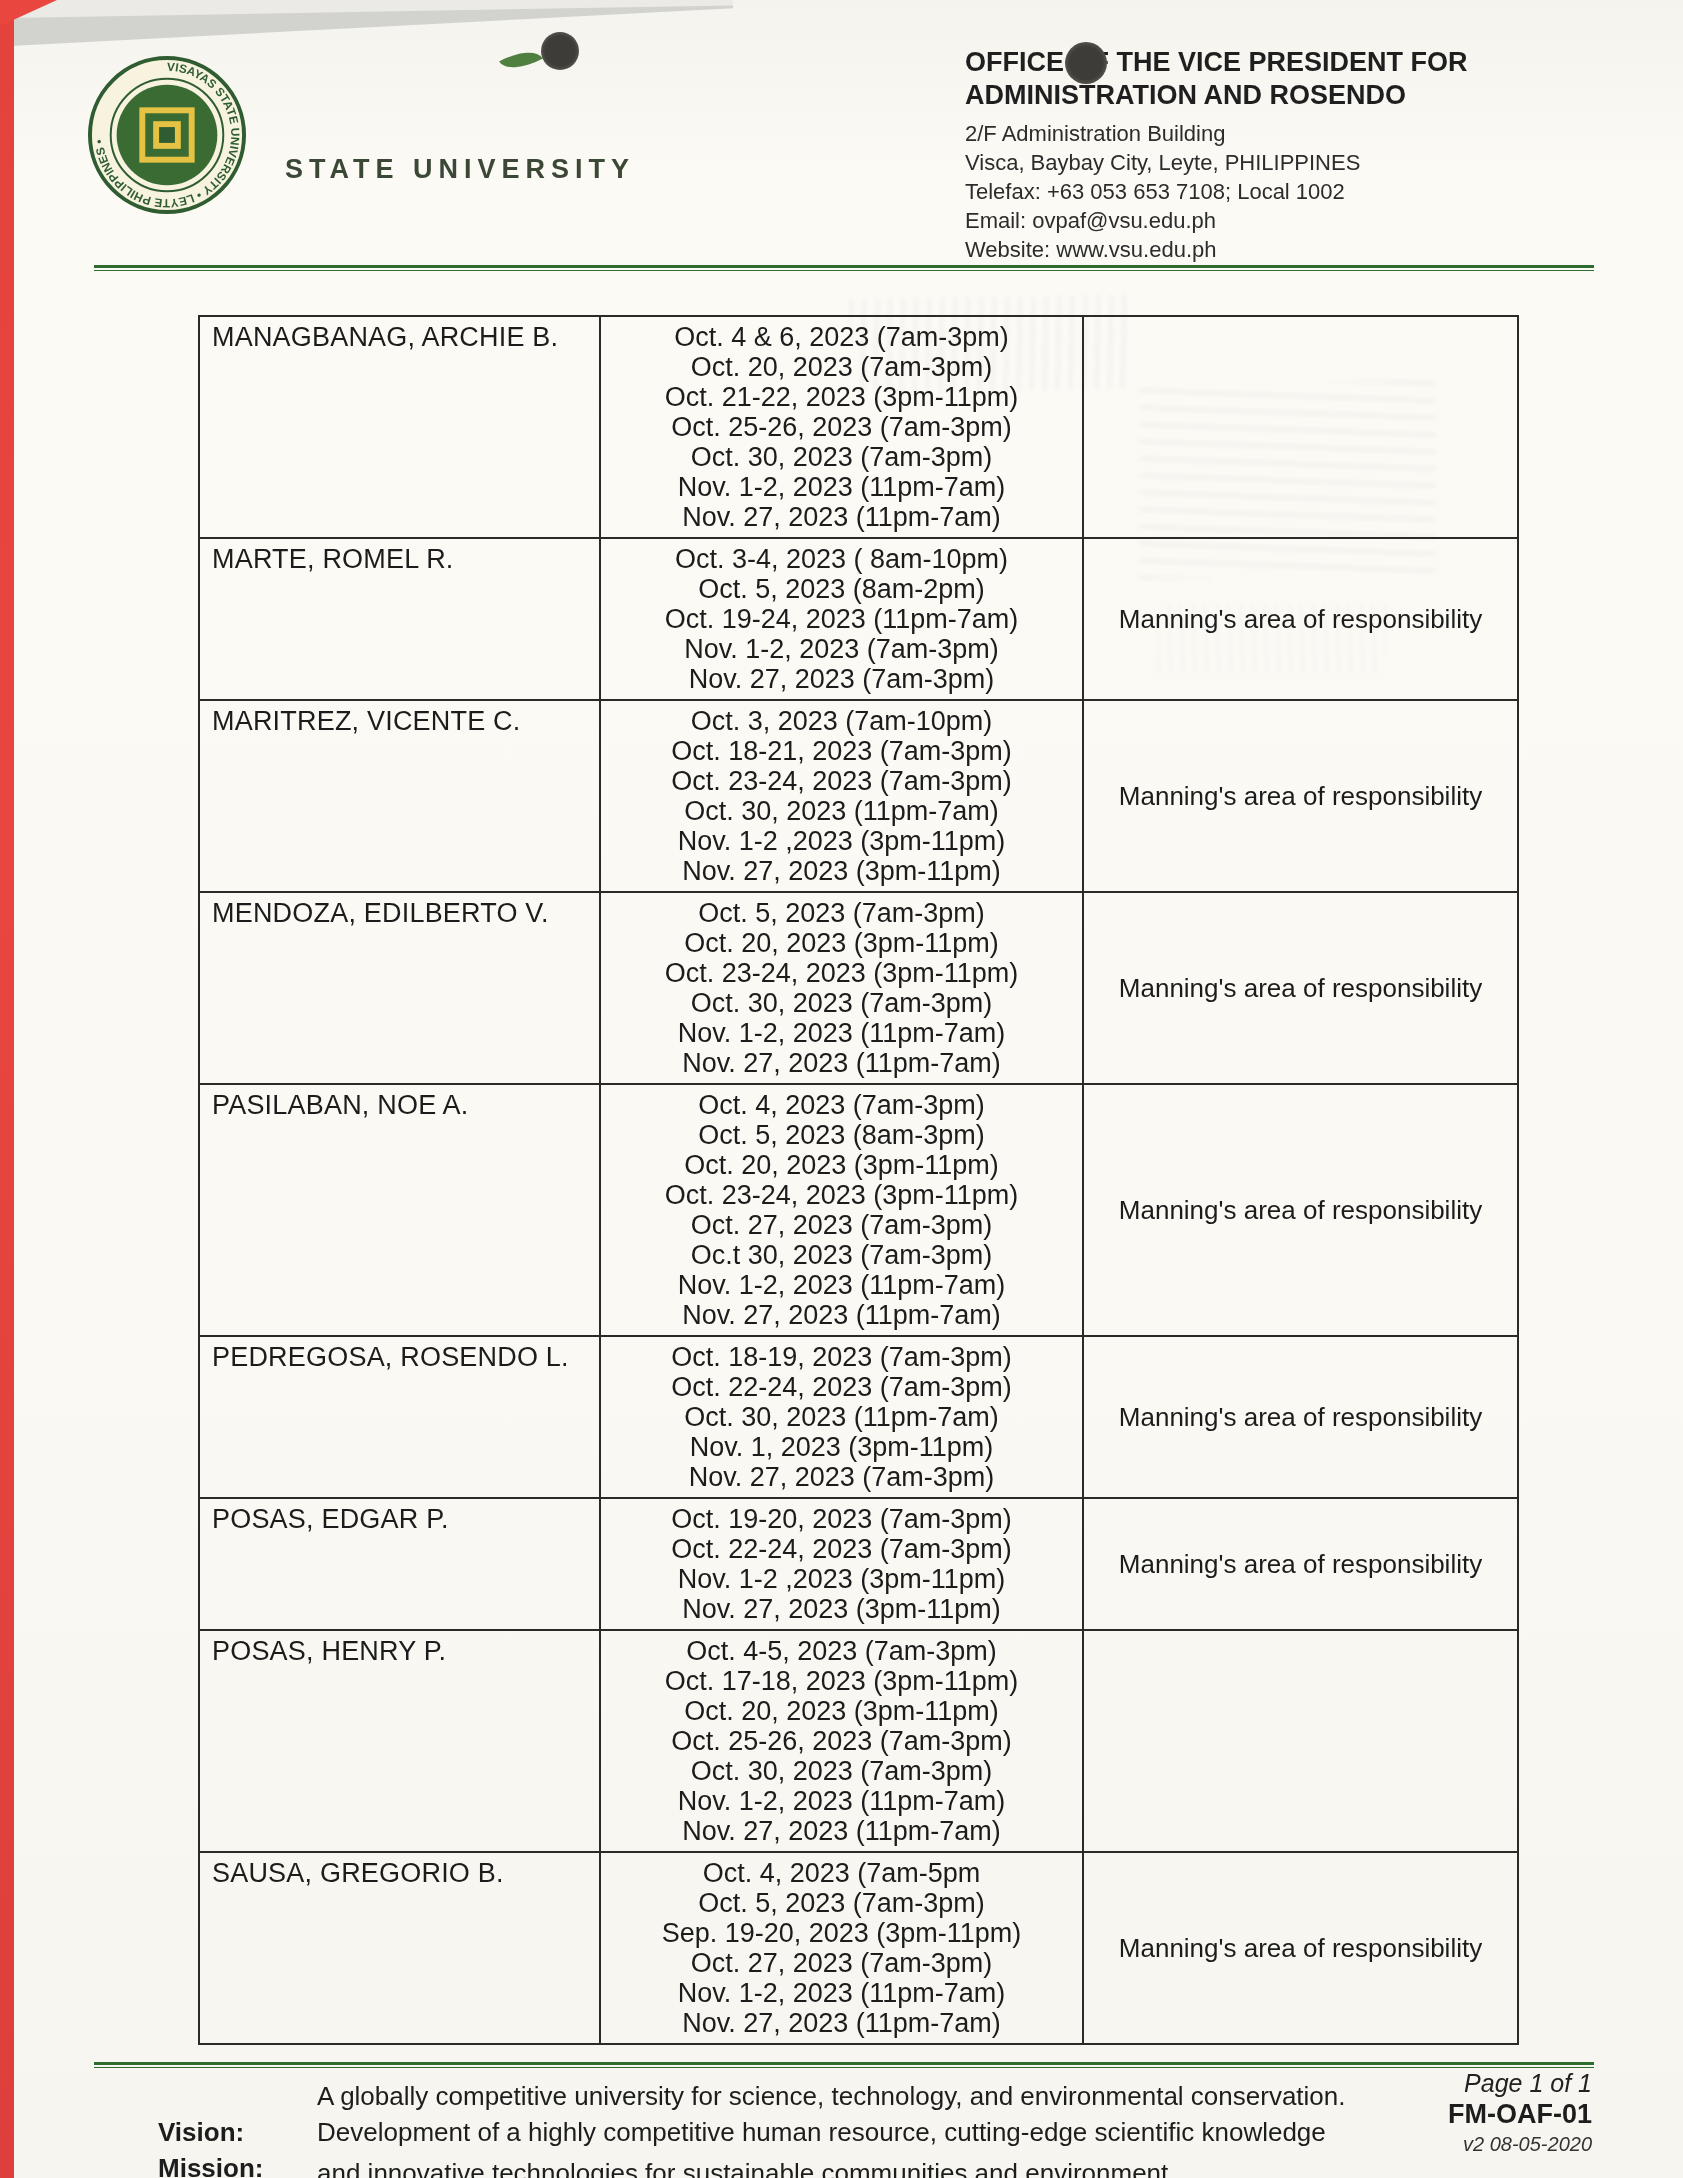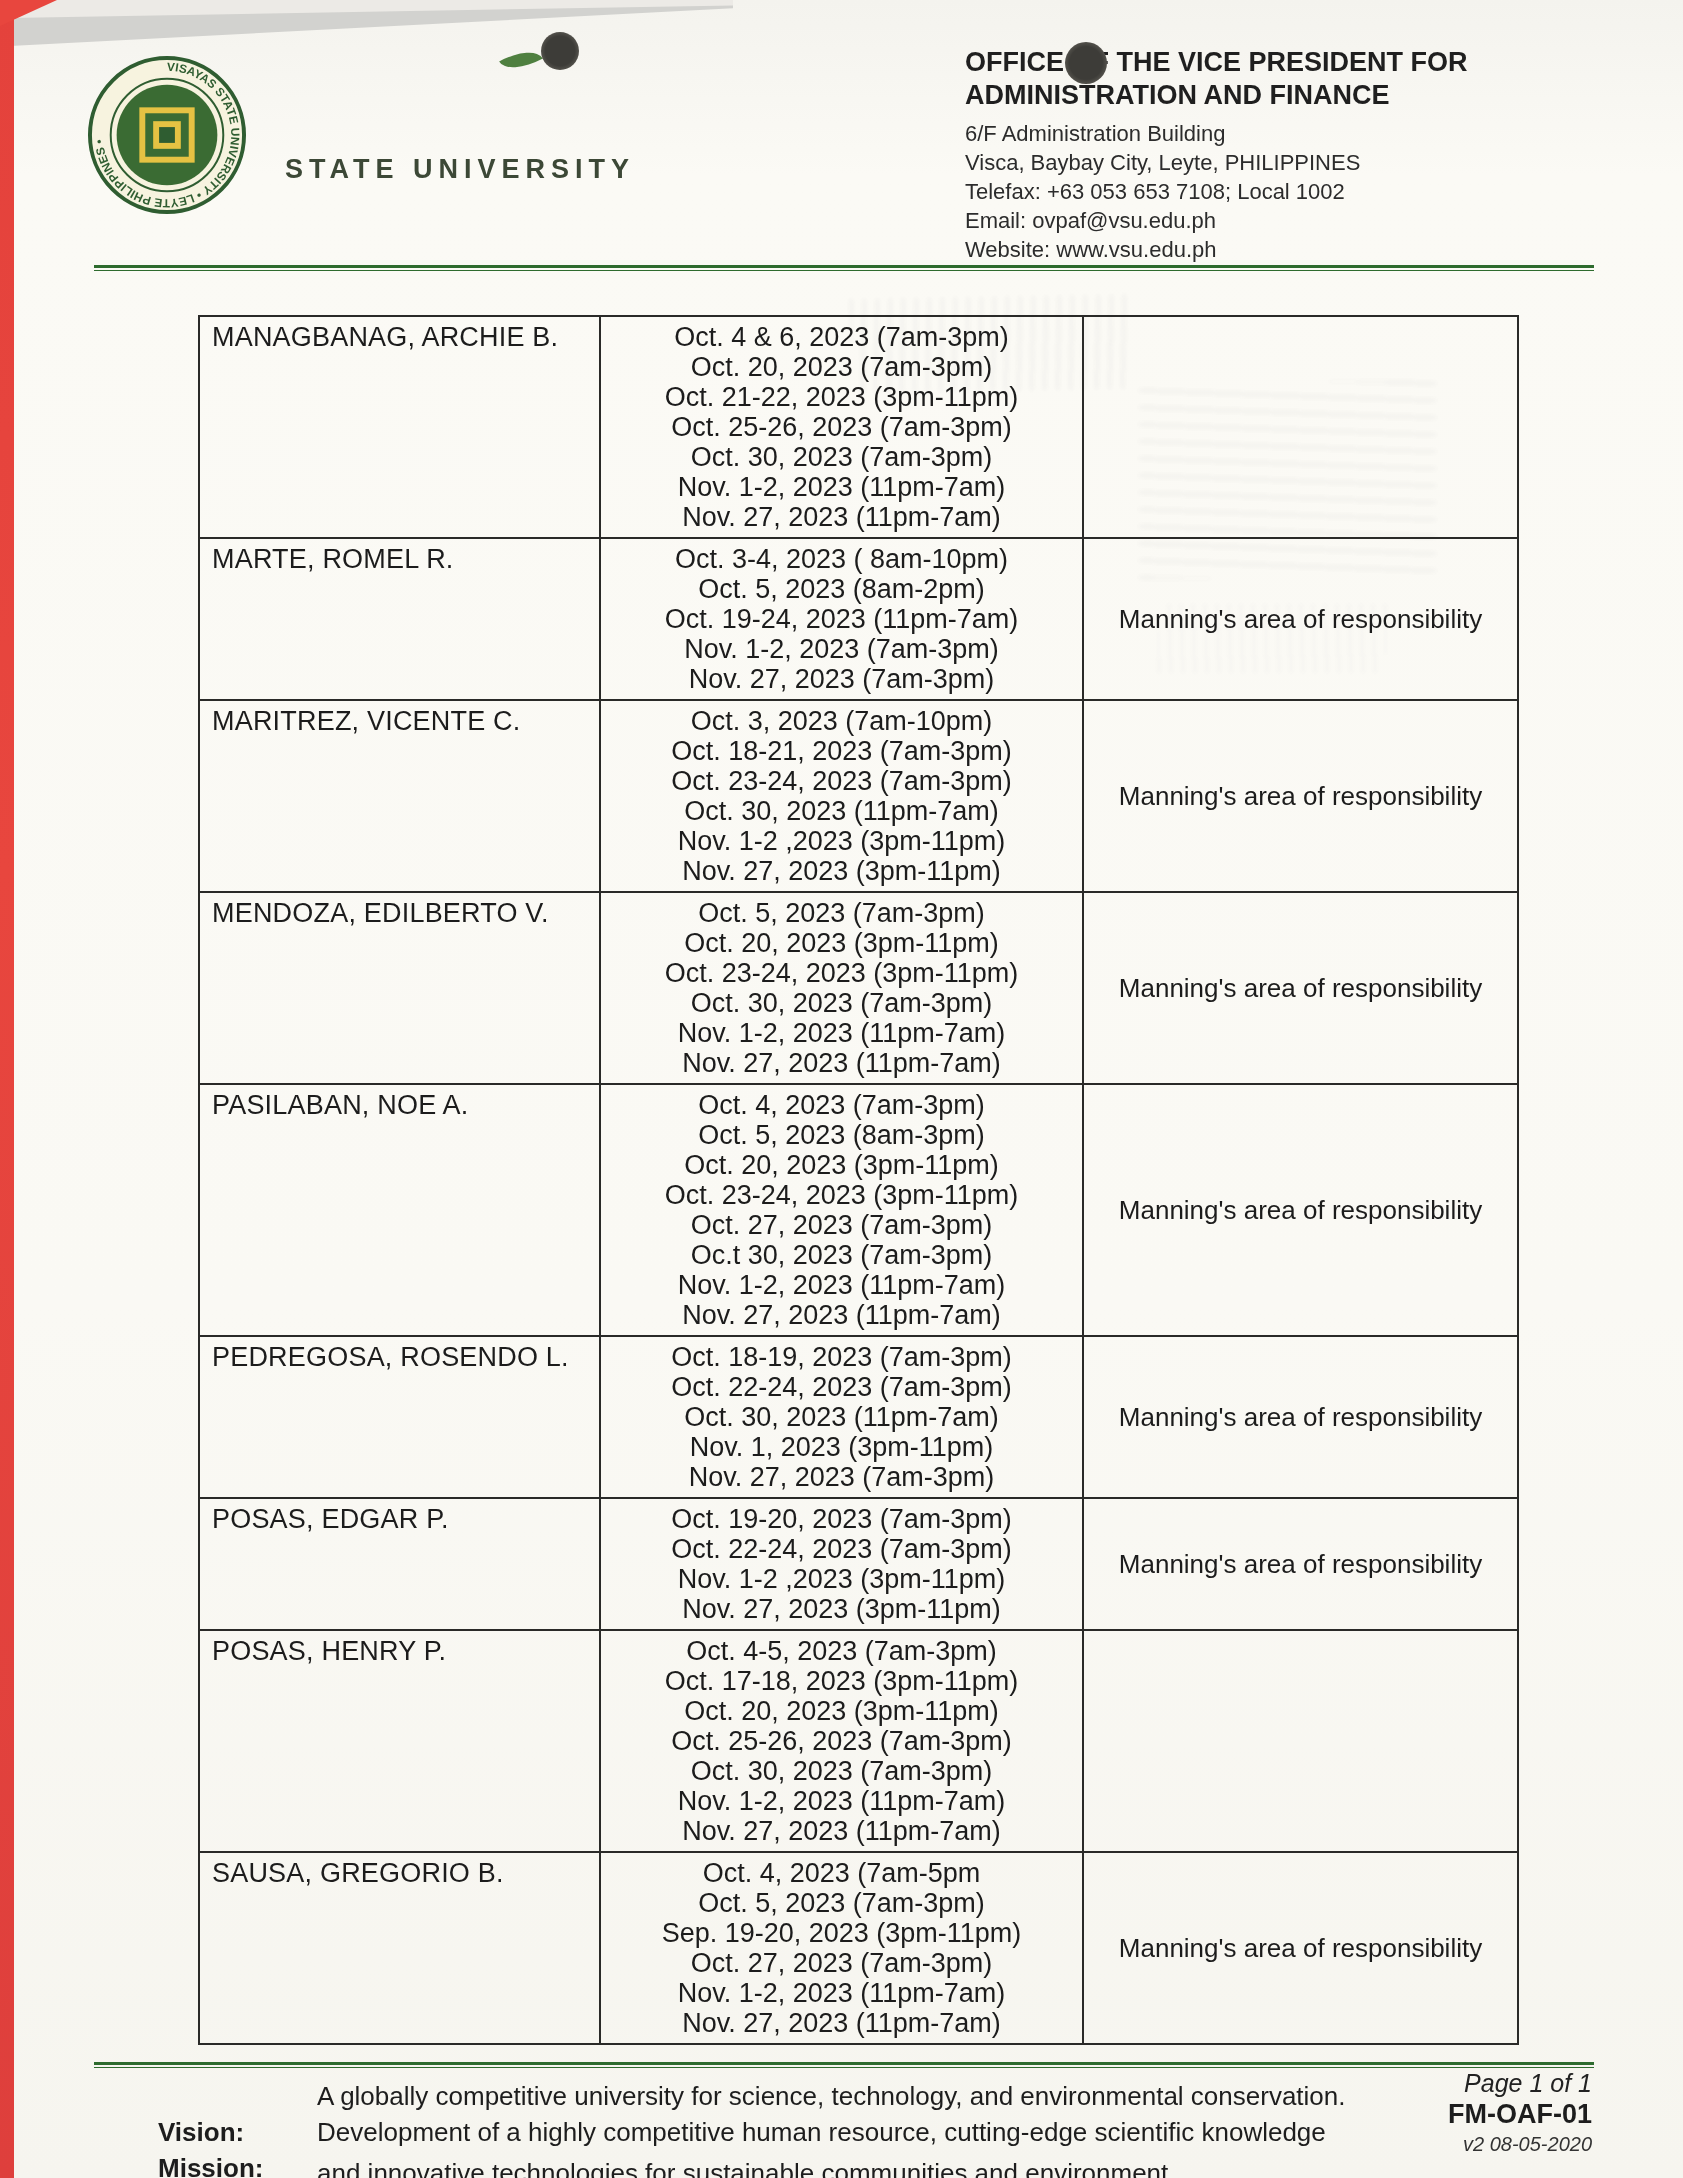--- a/index.html
+++ b/index.html
@@ -90,23 +90,23 @@
       <rect x="67" y="67" width="28" height="28" fill="#e5c243"></rect>
       <rect x="73" y="73" width="16" height="16" fill="#2f5d31"></rect>
     </svg>
   </div>
 
   <div class="abs leaf"></div>
   <div class="abs wordmark-sub">STATE UNIVERSITY</div>
 
   <div class="abs office">
     <div class="big">OFFICE OF THE VICE PRESIDENT FOR</div>
-    <div class="big">ADMINISTRATION AND FINANCE</div>
+    <div class="big">ADMINISTRATION AND ROSENDO</div>
     <div class="contact">
-      <div>6/F Administration Building</div>
+      <div>2/F Administration Building</div>
       <div>Visca, Baybay City, Leyte, PHILIPPINES</div>
       <div>Telefax: +63 053 653 7108; Local 1002</div>
       <div>Email: ovpaf@vsu.edu.ph</div>
       <div>Website: www.vsu.edu.ph</div>
     </div>
   </div>
 
   <div class="abs rule rule-top"></div>
 
   <table class="abs sched-table">

